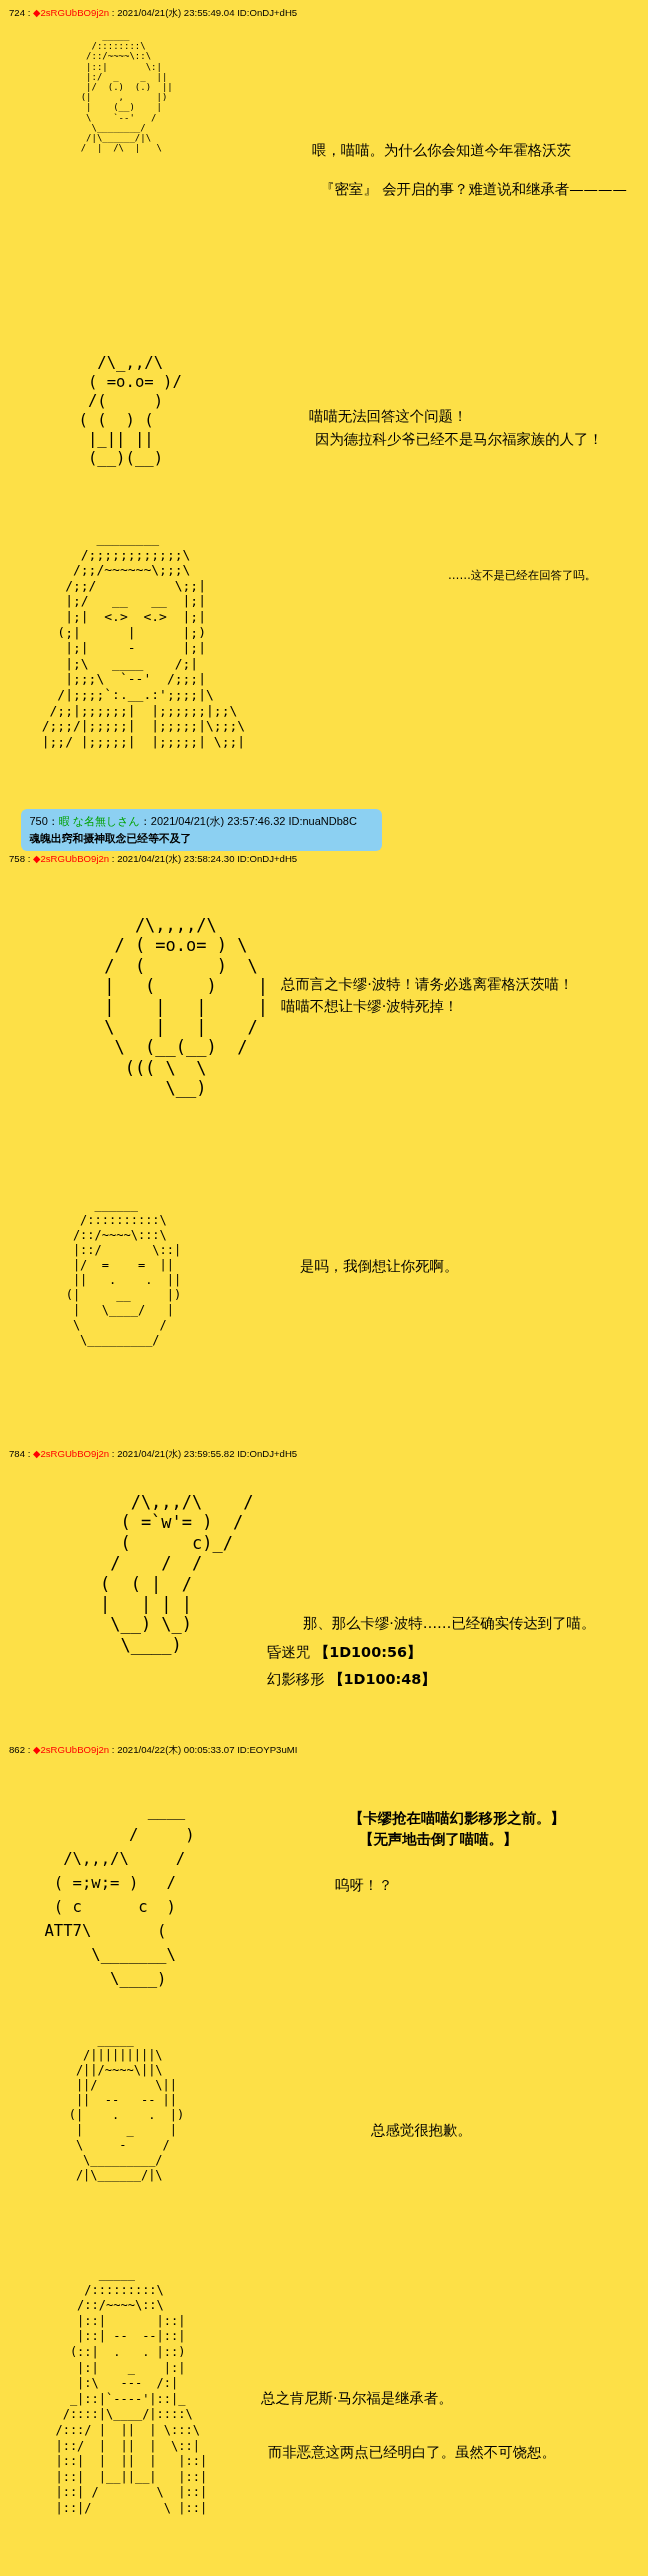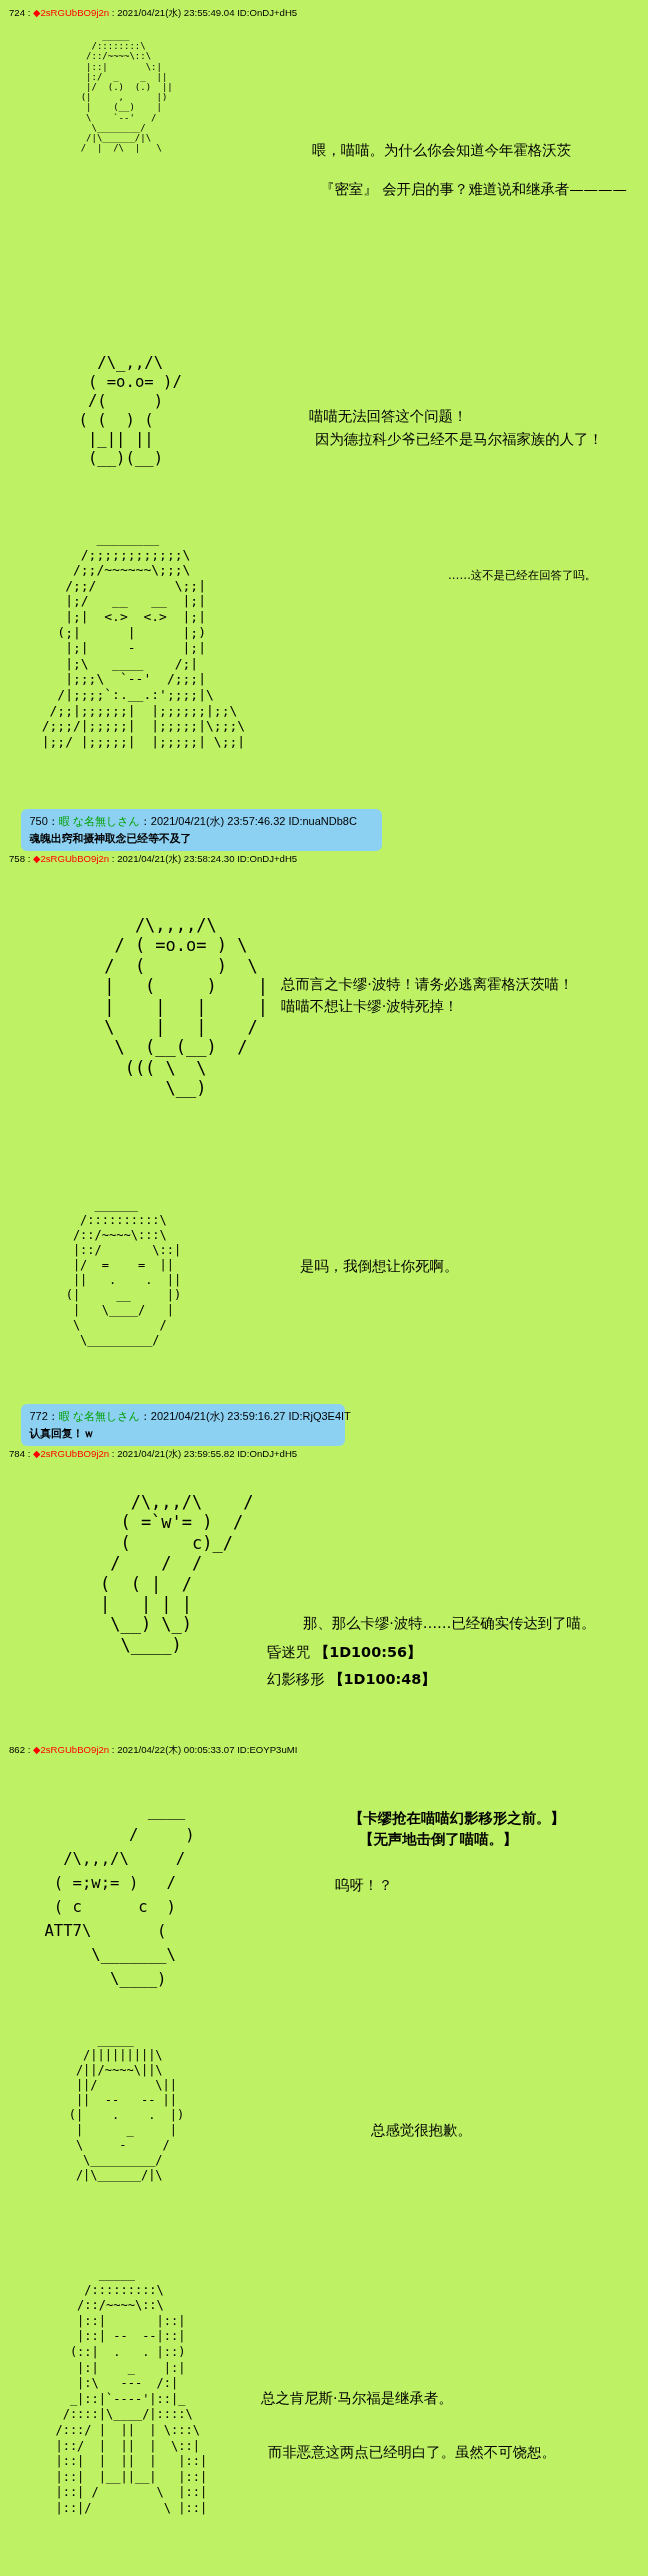--- a/index.html
+++ b/index.html
@@ -1,16 +1,16 @@
 <!DOCTYPE html>
 <html style="font-size:9.6px"><head>
 <meta charset="utf-8">
 <style>
   html,body{margin:0;padding:0;background:#ffffff;}
-  #page{position:relative;width:649px;height:2576px;background:#bef264;color:#000;
+  #page{position:relative;width:649px;height:2576px;background:#fde047;color:#000;
         font-family:"Liberation Sans",sans-serif;overflow:hidden;}
   .ph{position:absolute;font-size:9.6px;white-space:nowrap;color:#000;}
   .trip{color:#ff0000;}
   .anon{color:#00a000;}
   .aa{position:absolute;margin:8px;font-family:"DejaVu Sans Mono",monospace;
       white-space:pre;color:#000;}
   .dlg{position:absolute;font-size:14.4px;white-space:nowrap;color:#000;
        font-family:"DejaVu Sans","Liberation Sans",sans-serif;}
   .sm{font-size:11.4px;}
   .b{font-weight:bold;}
@@ -90,24 +90,20 @@
     /::/~~~~\:::\
     |::/       \::|
     |/  =    =  ||
     ||   .    .  ||
    (|     __     |)
     |   \____/   |
     \           /
      \_________/</pre>
   <div class="dlg" style="left:300px;top:1257px">是吗，我倒想让你死啊。</div>
 
-  <div class="quote" style="left:21px;top:1404px;width:324px">
-    <div class="qh"><span>772：</span><span class="anon">暇 な名無しさん</span><span>：2021/04/21(水) 23:59:16.27 ID:RjQ3E4IT</span></div>
-    <div class="qb">认真回复！ｗ</div>
-  </div>
 
   <div class="ph" style="left:9px;top:1448px"><span>784 : </span><span class="trip">◆2sRGUbBO9j2n</span><span> : 2021/04/21(水) 23:59:55.82 ID:OnDJ+dH5</span></div>
 
   <pre class="aa" style="left:51px;top:1484px;font-size:17px;line-height:20.4px">       /\,,,/\    /
       ( =`w'= )  /
       (      c)_/
      /    /  /
     (  ( |  /
     |   | | |
      \__) \_)

